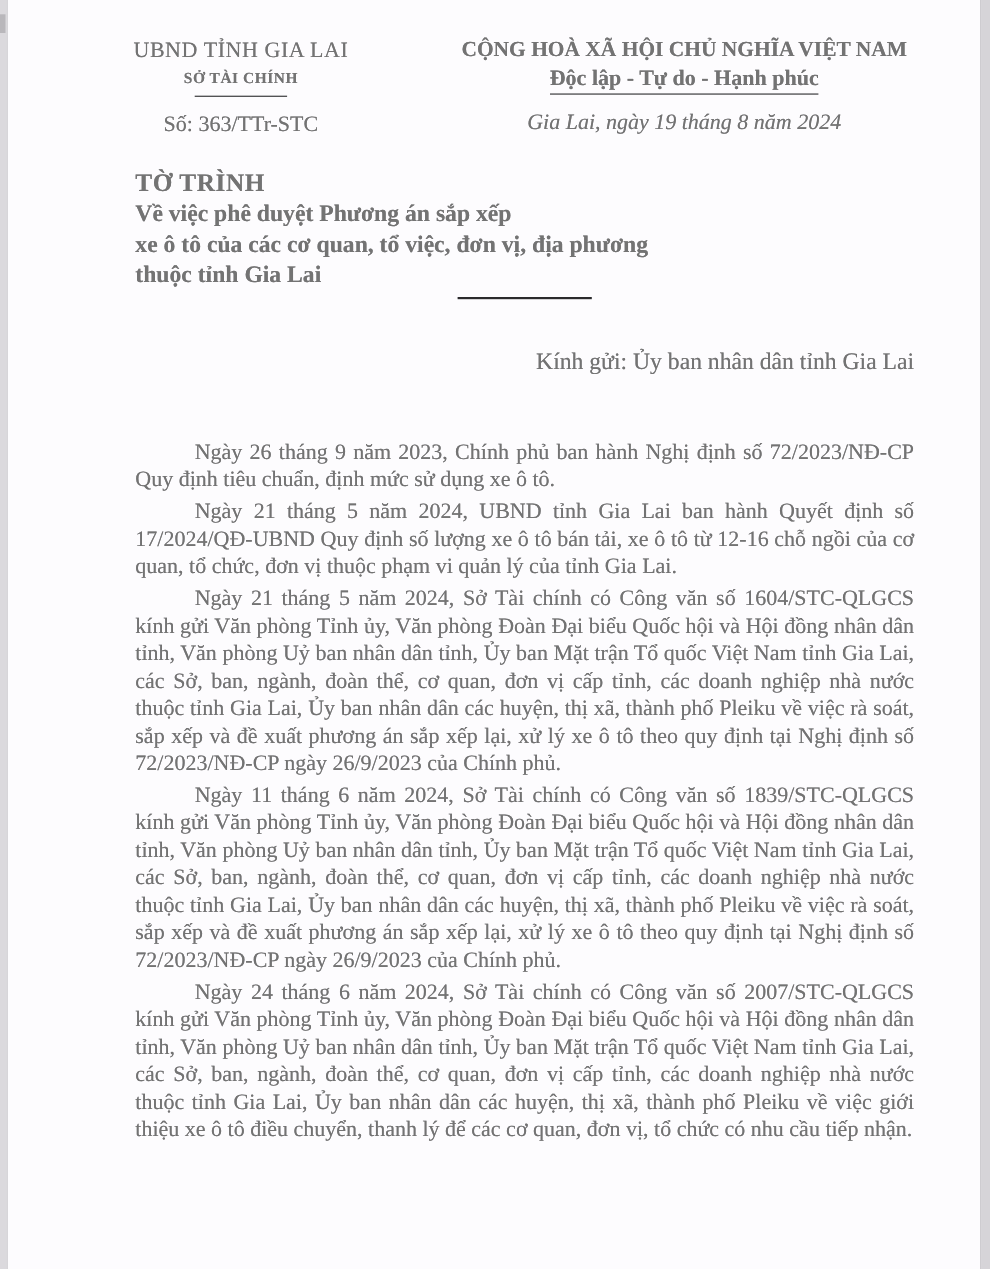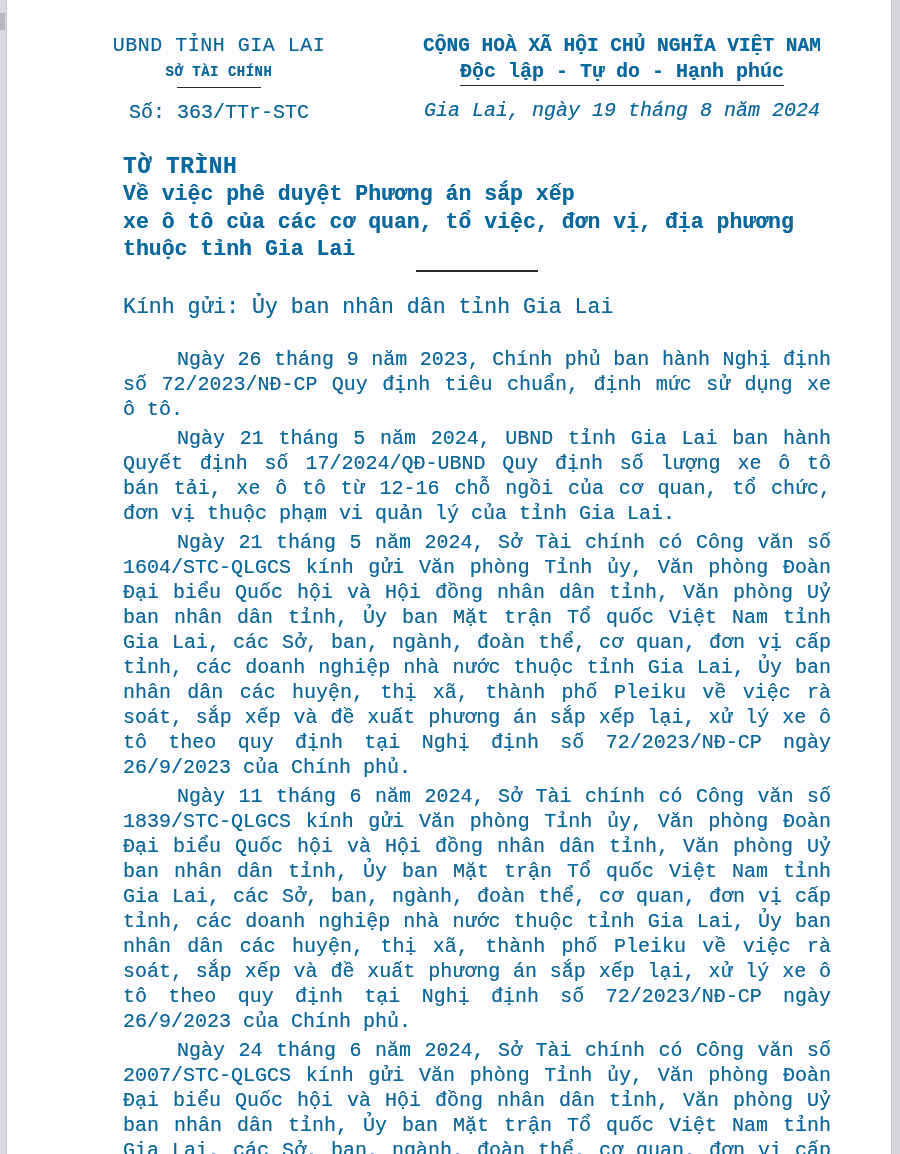--- a/index.html
+++ b/index.html
@@ -17,23 +17,22 @@
   .page {
     position: absolute;
     left: 6px;
     top: 0;
     width: 886px;
     height: 1154px;
     background: #fdfcfe;
     border-left: 1px solid #c7c5c9;
     border-right: 1px solid #c9c7cb;
     box-sizing: border-box;
-    color: #0369a1;
+    color: #737373;
     text-shadow: 0 0 0.5px rgba(25,25,28,0.45);
-    font-family: Liberation Mono, monospace;
   }
   .edge-strip-left {
     position: absolute;
     left: 0; top: 0;
     width: 6px; height: 1154px;
     background: #dbd9dd;
   }
   .edge-strip-right {
     position: absolute;
     right: 0; top: 0;
@@ -138,29 +137,29 @@
   }
   .title-rule {
     width: 122px;
     height: 0;
     border-top: 2px solid #2a2a2c;
     margin: 6px auto 0;
   }
 
   
   .salutation {
-    margin-top: 22px;
-    text-align: left;
+    margin-top: 43px;
+    text-align: right;
     font-size: 21.5px;
     line-height: 27px;
   }
 
   
   .body-text {
-    margin-top: 26px;
+    margin-top: 57px;
   }
   .body-text p {
     margin: 0 0 4px 0;
     font-size: 20px;
     line-height: 25px;
     text-align: justify;
     text-indent: 54px;
   }
 </style>
 </head>

